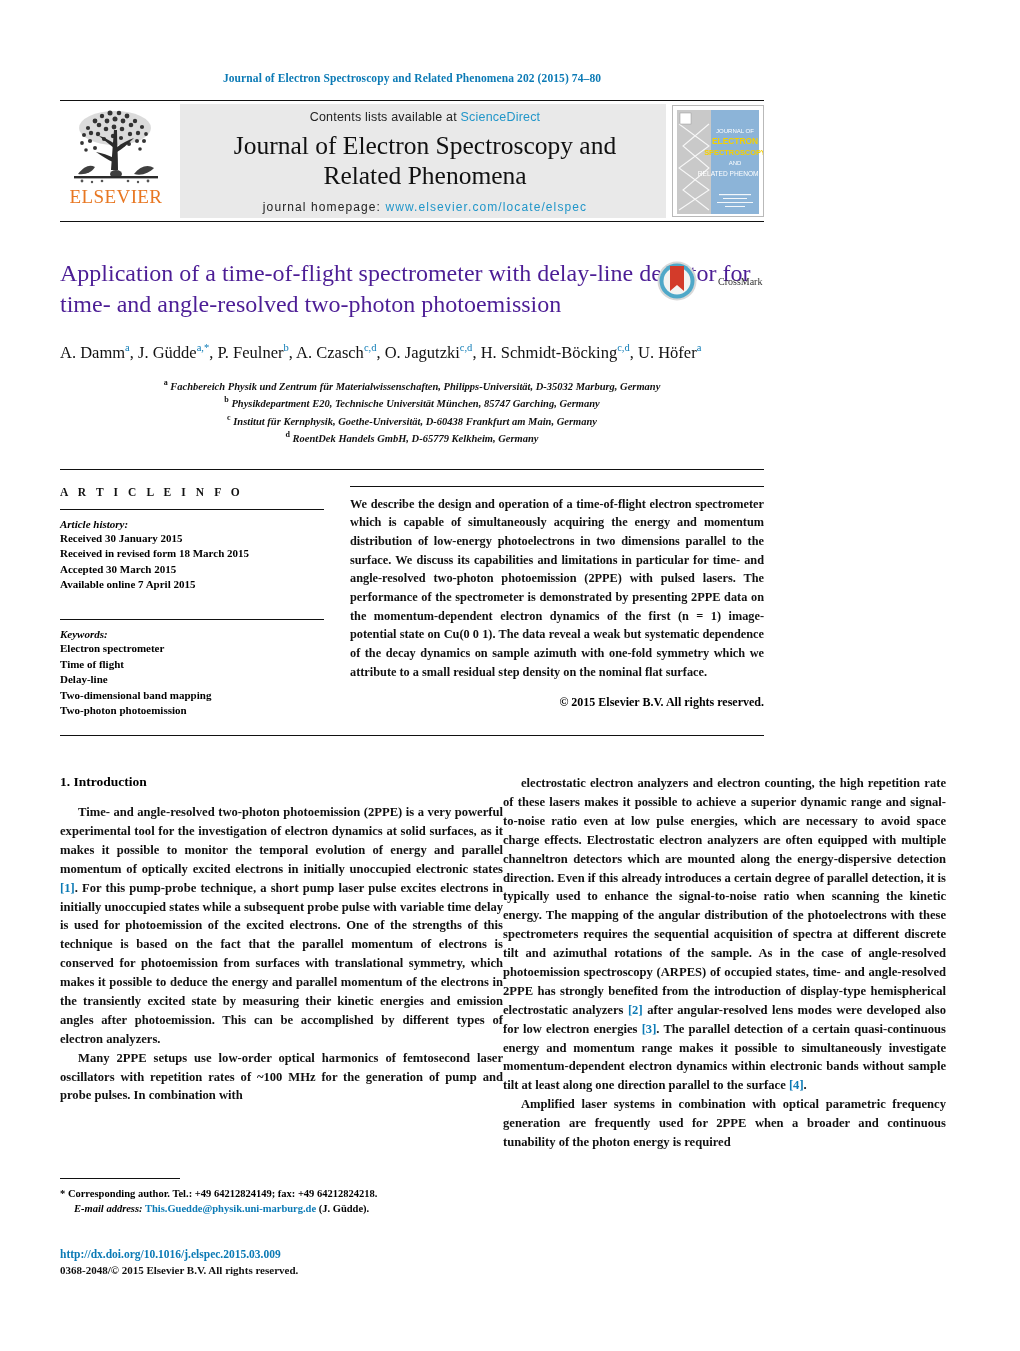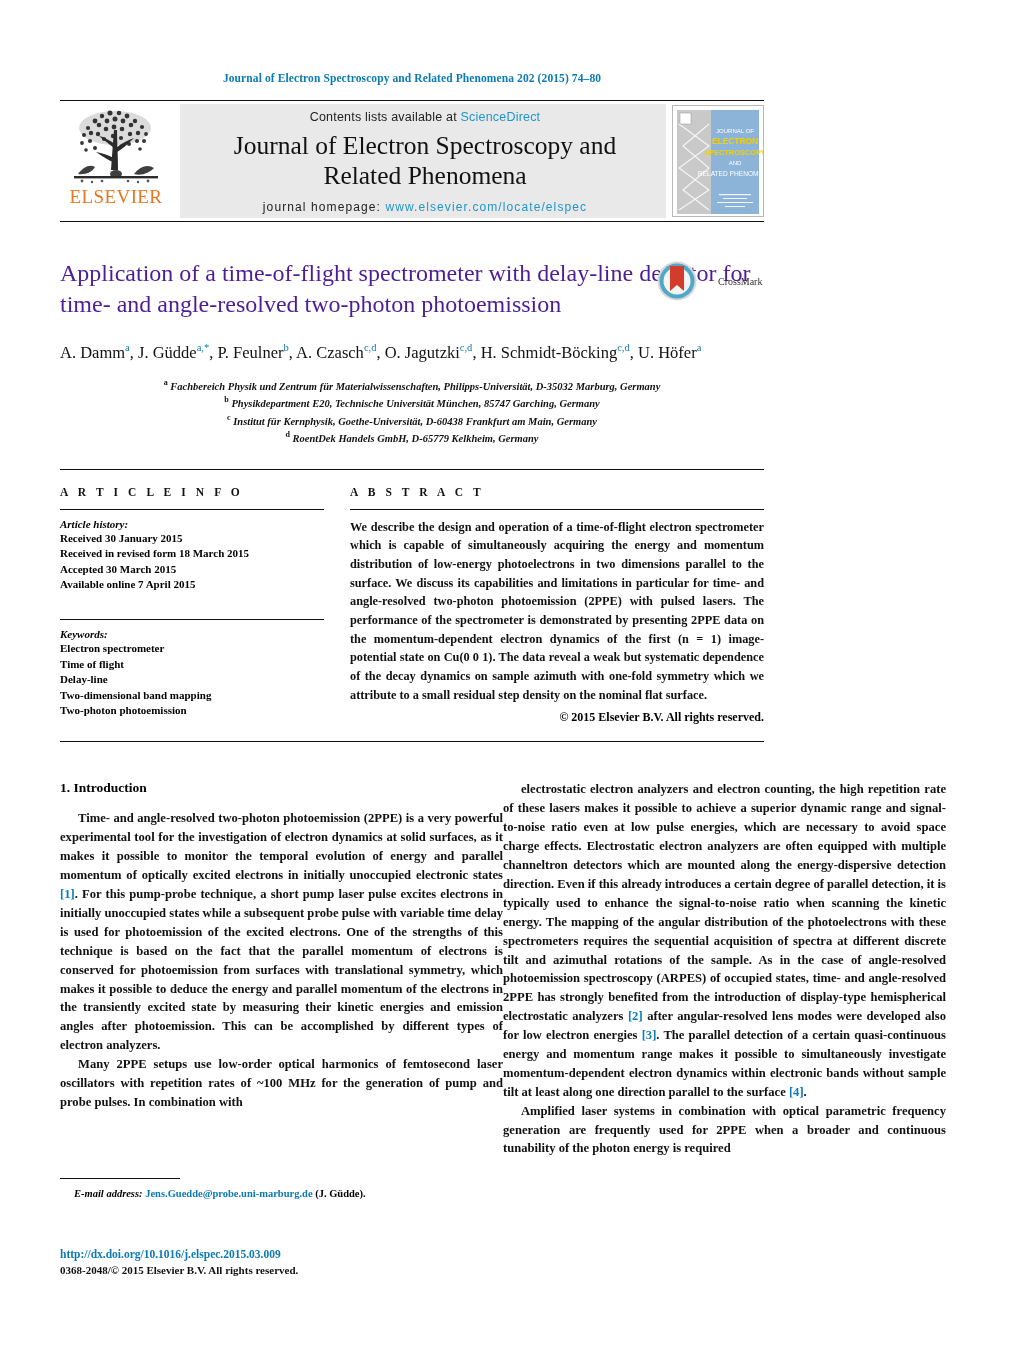--- a/index.html
+++ b/index.html
@@ -182,21 +182,21 @@
     line-height: 1.52;
     text-align: justify;
     color: #111;
     margin: 0;
   }
   .abstract-rights {
     font-family: "Liberation Serif", serif;
     font-weight: bold;
     font-size: 12px;
     text-align: right;
-    margin-top: 6px;
+    margin-top: 14px;
   }
 
   
   .body-cols {
     margin: 38px 60px 0 60px;
     display: flex;
   }
   .col { width: 443px; flex: 0 0 443px; }
   .sec-title {
     font-family: "Liberation Serif", serif;
@@ -412,21 +412,20 @@
             <div class="info-line">Electron spectrometer</div>
             <div class="info-line">Time of flight</div>
             <div class="info-line">Delay-line</div>
             <div class="info-line">Two-dimensional band mapping</div>
             <div class="info-line">Two-photon photoemission</div>
           </div>
       </div>
     </div>
 
     <div class="abs-col">
-      <div class="sec-head">A B S T R A C T</div>
       <div class="rule"></div>
       <p class="abstract-text">We describe the design and operation of a time-of-flight electron spectrometer which is capable of simultaneously acquiring the energy and momentum distribution of low-energy photoelectrons in two dimensions parallel to the surface. We discuss its capabilities and limitations in particular for time- and angle-resolved two-photon photoemission (2PPE) with pulsed lasers. The performance of the spectrometer is demonstrated by presenting 2PPE data on the momentum-dependent electron dynamics of the first (n = 1) image-potential state on Cu(0 0 1). The data reveal a weak but systematic dependence of the decay dynamics on sample azimuth with one-fold symmetry which we attribute to a small residual step density on the nominal flat surface.</p>
       <div class="abstract-rights">© 2015 Elsevier B.V. All rights reserved.</div>
     </div>
   </div>
 
   <div class="body-cols">
     <div class="col">
       <div class="sec-title">1.  Introduction</div>
       <div>
@@ -437,23 +436,27 @@
     <div class="col">
       <div>
           <p class="body-p">electrostatic electron analyzers and electron counting, the high repetition rate of these lasers makes it possible to achieve a superior dynamic range and signal-to-noise ratio even at low pulse energies, which are necessary to avoid space charge effects. Electrostatic electron analyzers are often equipped with multiple channeltron detectors which are mounted along the energy-dispersive detection direction. Even if this already introduces a certain degree of parallel detection, it is typically used to enhance the signal-to-noise ratio when scanning the kinetic energy. The mapping of the angular distribution of the photoelectrons with these spectrometers requires the sequential acquisition of spectra at different discrete tilt and azimuthal rotations of the sample. As in the case of angle-resolved photoemission spectroscopy (ARPES) of occupied states, time- and angle-resolved 2PPE has strongly benefited from the introduction of display-type hemispherical electrostatic analyzers <span class="ref">[2]</span> after angular-resolved lens modes were developed also for low electron energies <span class="ref">[3]</span>. The parallel detection of a certain quasi-continuous energy and momentum range makes it possible to simultaneously investigate momentum-dependent electron dynamics within electronic bands without sample tilt at least along one direction parallel to the surface <span class="ref">[4]</span>.</p>
           <p class="body-p">Amplified laser systems in combination with optical parametric frequency generation are frequently used for 2PPE when a broader and continuous tunability of the photon energy is required</p>
         </div>
     </div>
   </div>
 
   <div class="footnote">
     <div class="fn-rule"></div>
+    <div class="fn-line">
+      <span class="star">*</span>
+      <span>Corresponding author. Tel.: +49 64212824149; fax: +49 64212824218.</span>
+    </div>
     <div class="fn-line" style="padding-left:14px;text-indent:0;">
       <span class="fn-email-label">E-mail address:</span>
-      <span class="fn-link">Jens.Guedde@probe.uni-marburg.de</span>
+      <span class="fn-link">This.Guedde@physik.uni-marburg.de</span>
       <span>(J. Güdde).</span>
     </div>
   </div>
 
   <div class="doi-block">
     <div class="doi-line">http://dx.doi.org/10.1016/j.elspec.2015.03.009</div>
     <div class="issn-line">0368-2048/© 2015 Elsevier B.V. All rights reserved.</div>
   </div>
 
 </div>

